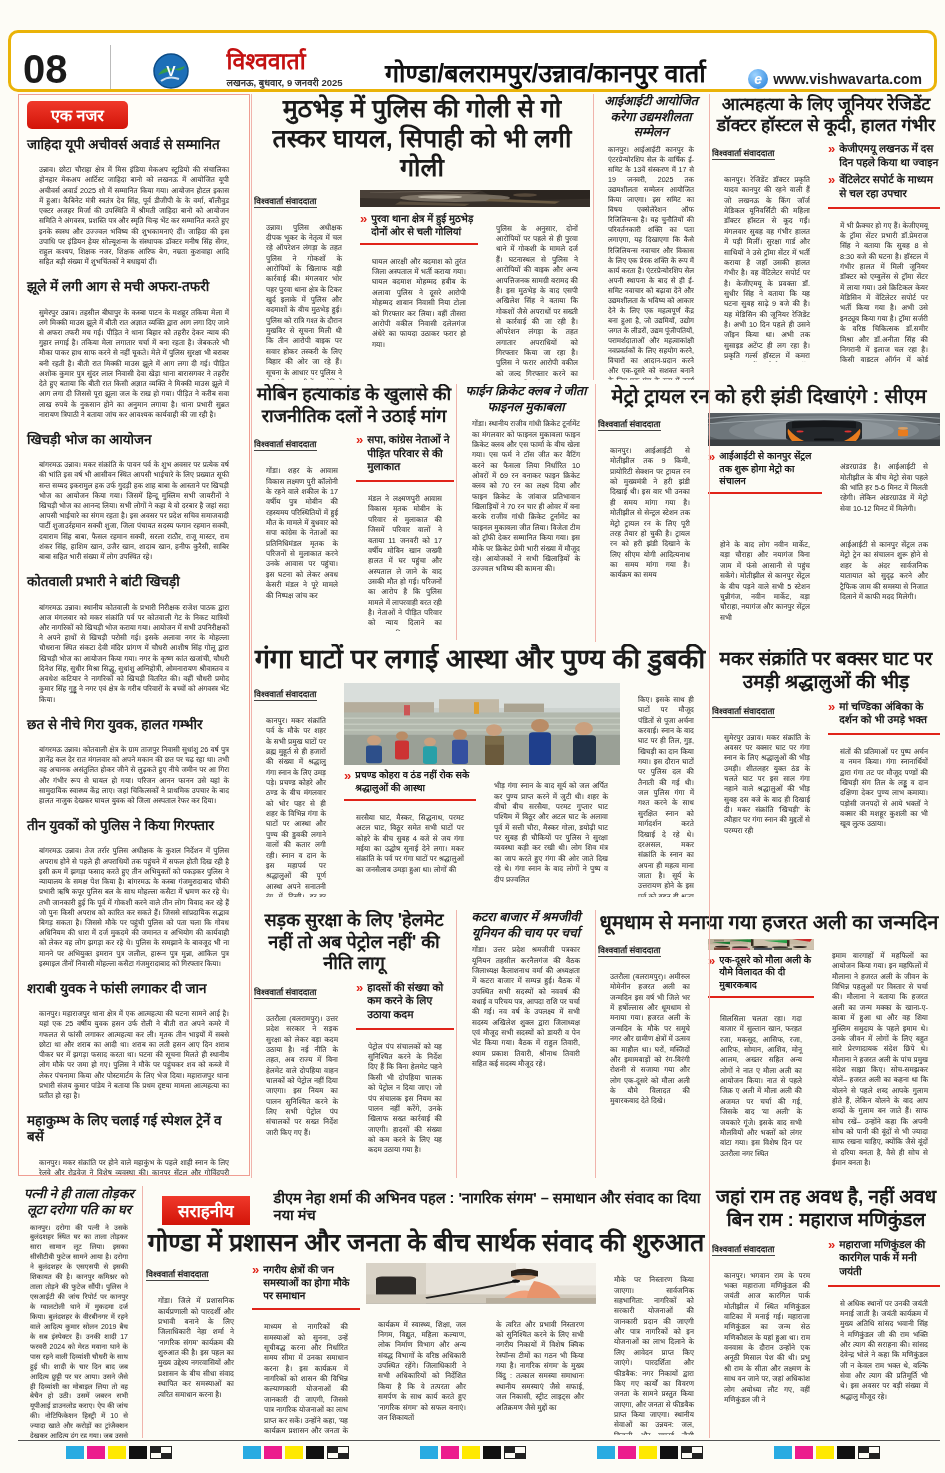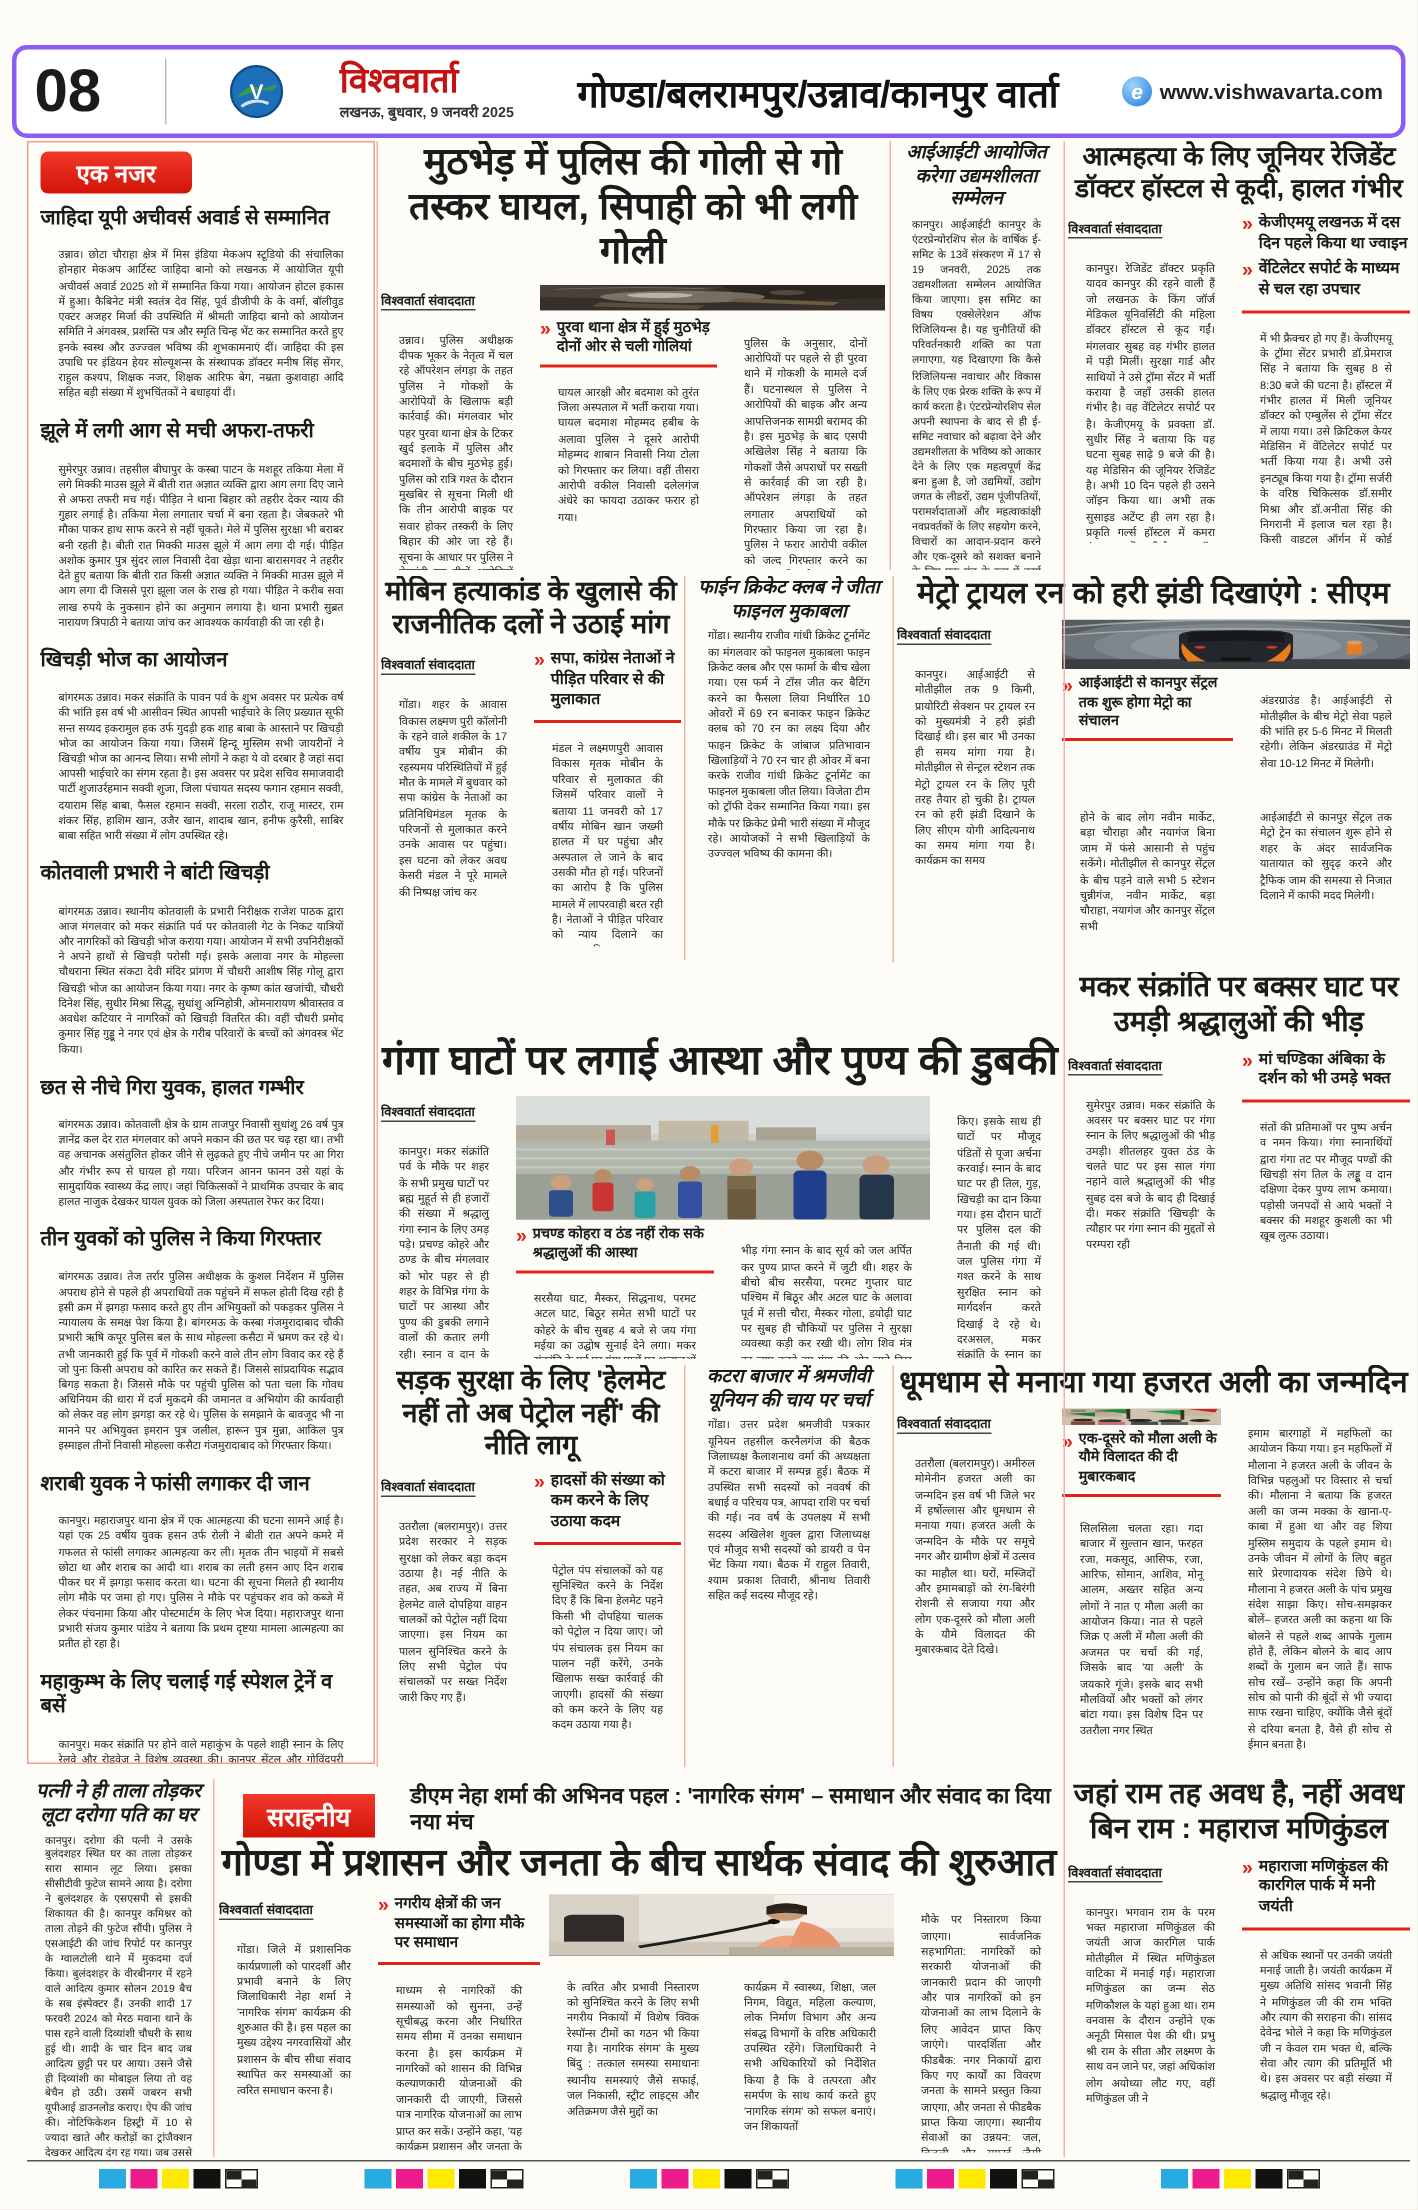--- a/index.html
+++ b/index.html
@@ -1,21 +1,21 @@
 <!DOCTYPE html>
 <html><head>
 <meta charset="utf-8">
 <style>
   html,body{margin:0;padding:0;background:#e9e7e0;}
   *{box-sizing:border-box;}
   .page{position:relative;width:945px;height:1473px;margin:0 auto;background:#fdfcf6;
         font-family:"Liberation Sans","DejaVu Sans",sans-serif;color:#1b1b1b;overflow:hidden;}
   
-  .hdr{position:absolute;left:8px;top:30px;width:929px;height:62px;border:3px solid #8b5cf6;
-       border-radius:10px;display:flex;align-items:center;padding:0 12px;background:#fff;gap:32px;}
+  .hdr{position:absolute;left:8px;top:30px;width:929px;height:62px;border:3px solid #eab308;
+       border-radius:10px;display:flex;align-items:flex-end;padding:0 12px;background:#fff;gap:32px;}
   .pageno{font-size:40px;font-weight:800;line-height:1;margin-right:10px;}
   .hdr-div{width:1px;height:44px;background:#bbb;margin-right:10px;}
   .logo{width:36px;height:36px;margin-right:6px;flex:0 0 auto;}
   .brandblk{display:flex;flex-direction:column;justify-content:center;}
   .brand{color:#c41111;font-weight:800;font-size:23px;line-height:1;}
   .dateline{font-size:9.5px;font-weight:700;color:#333;margin-top:3px;}
   .edition{flex:1;text-align:center;font-size:25px;font-weight:800;color:#111;}
   .site{display:flex;align-items:center;gap:5px;font-size:14px;font-weight:700;color:#222;}
   .eicon{width:20px;height:20px;border-radius:50%;background:radial-gradient(circle at 35% 30%,#9fd4ff,#1e7bd7);
          color:#fff;font-weight:800;font-style:italic;font-size:14px;display:flex;align-items:center;justify-content:center;}
@@ -252,21 +252,21 @@
           </div>
           <div style="flex:1;overflow:hidden;">
             <p class="bd">आईआईटी से कानपुर सेंट्रल तक मेट्रो ट्रेन का संचालन शुरू होने से शहर के अंदर सार्वजनिक यातायात को सुदृढ़ करने और ट्रैफिक जाम की समस्या से निजात दिलाने में काफी मदद मिलेगी।</p>
           </div>
         </div>
       </div>
     </div>
   </section>
 
   <section class="abs" style="left:254px;top:644px;width:452px;height:262px;">
-    <h1 class="h-xl" style="font-size:27px;margin-top:48px;">गंगा घाटों पर लगाई आस्था और पुण्य की डुबकी</h1>
+    <h1 class="h-xl" style="font-size:27px;">गंगा घाटों पर लगाई आस्था और पुण्य की डुबकी</h1>
     <div class="row" style="margin-top:7px;height:214px;">
       <div style="width:84px;flex:0 0 auto;overflow:hidden;">
         <span class="rep">विश्ववार्ता संवाददाता</span>
         <p class="bd">कानपुर। मकर संक्रांति पर्व के मौके पर शहर के सभी प्रमुख घाटों पर ब्रह्म मुहूर्त से ही हजारों की संख्या में श्रद्धालु गंगा स्नान के लिए उमड़ पड़े। प्रचण्ड कोहरे और ठण्ड के बीच मंगलवार को भोर पहर से ही शहर के विभिन्न गंगा के घाटों पर आस्था और पुण्य की डुबकी लगाने वालों की कतार लगी रही। स्नान व दान के इस महापर्व पर श्रद्धालुओं की पूर्ण आस्था अपने सनातनी रंग में दिखी। हर-हर गंगे</p>
       </div>
       <div style="width:276px;flex:0 0 auto;display:flex;flex-direction:column;overflow:hidden;">
         <div class="ph" style="width:100%;height:112px;">
           <svg viewBox="0 0 276 112" preserveAspectRatio="none">
               <rect width="276" height="112" fill="#ccd2cf"></rect>
               <rect y="0" width="276" height="34" fill="#d9dedb"></rect>
@@ -435,25 +435,25 @@
               <circle cx="150" cy="40" r="4" fill="#111"></circle>
               <circle cx="158" cy="26" r="13" fill="#c99b76"></circle>
               <path d="M145,18 Q158,8 172,18 L172,30 Q158,24 145,30Z" fill="#2b2119"></path>
               <rect x="150" y="22" width="17" height="4" rx="2" fill="#333" opacity="0.7"></rect>
               <path d="M134,86 Q158,36 186,86Z" fill="#f0a07a"></path>
               <path d="M168,40 Q190,48 196,86 L160,86 Q162,60 168,40Z" fill="#e8946c"></path>
               <rect x="120" y="78" width="110" height="12" fill="#b7ae9d"></rect>
             </svg>
         </div>
         <div class="row" style="margin-top:4px;flex:1;">
+          <div style="width:112px;flex:0 0 auto;overflow:hidden;">
+            <p class="bd">कार्यक्रम में स्वास्थ्य, शिक्षा, जल निगम, विद्युत, महिला कल्याण, लोक निर्माण विभाग और अन्य संबद्ध विभागों के वरिष्ठ अधिकारी उपस्थित रहेंगे। जिलाधिकारी ने सभी अधिकारियों को निर्देशित किया है कि वे तत्परता और समर्पण के साथ कार्य करते हुए 'नागरिक संगम' को सफल बनाएं। जन शिकायतों</p>
+          </div>
           <div style="flex:1;overflow:hidden;">
             <p class="bd">के त्वरित और प्रभावी निस्तारण को सुनिश्चित करने के लिए सभी नगरीय निकायों में विशेष क्विक रेस्पॉन्स टीमों का गठन भी किया गया है। नागरिक संगम' के मुख्य बिंदु : तत्काल समस्या समाधानः स्थानीय समस्याएं जैसे सफाई, जल निकासी, स्ट्रीट लाइट्स और अतिक्रमण जैसे मुद्दों का</p>
-          </div>
-          <div style="width:112px;flex:0 0 auto;overflow:hidden;">
-            <p class="bd">कार्यक्रम में स्वास्थ्य, शिक्षा, जल निगम, विद्युत, महिला कल्याण, लोक निर्माण विभाग और अन्य संबद्ध विभागों के वरिष्ठ अधिकारी उपस्थित रहेंगे। जिलाधिकारी ने सभी अधिकारियों को निर्देशित किया है कि वे तत्परता और समर्पण के साथ कार्य करते हुए 'नागरिक संगम' को सफल बनाएं। जन शिकायतों</p>
           </div>
         </div>
       </div>
       <div style="flex:1;overflow:hidden;">
         <p class="bd">मौके पर निस्तारण किया जाएगा। सार्वजनिक सहभागिता: नागरिकों को सरकारी योजनाओं की जानकारी प्रदान की जाएगी और पात्र नागरिकों को इन योजनाओं का लाभ दिलाने के लिए आवेदन प्राप्त किए जाएंगे। पारदर्शिता और फीडबैक: नगर निकायों द्वारा किए गए कार्यों का विवरण जनता के सामने प्रस्तुत किया जाएगा, और जनता से फीडबैक प्राप्त किया जाएगा। स्थानीय सेवाओं का उन्नयन: जल, बिजली और सफाई जैसी सेवाओं से संबंधित शिकायतों का निराकरण प्राथमिकता से किया जाएगा। विशेष काउंटर की स्थापना: गृहकर, जलकर और विद्युत बिल से संबंधित शिकायतों और उनके समाधान हेतु विशेष काउंटर स्थापित किए जाएंगे।</p>
       </div>
     </div>
   </section>
 
   <section class="abs" style="left:712px;top:1186px;width:228px;height:252px;">

